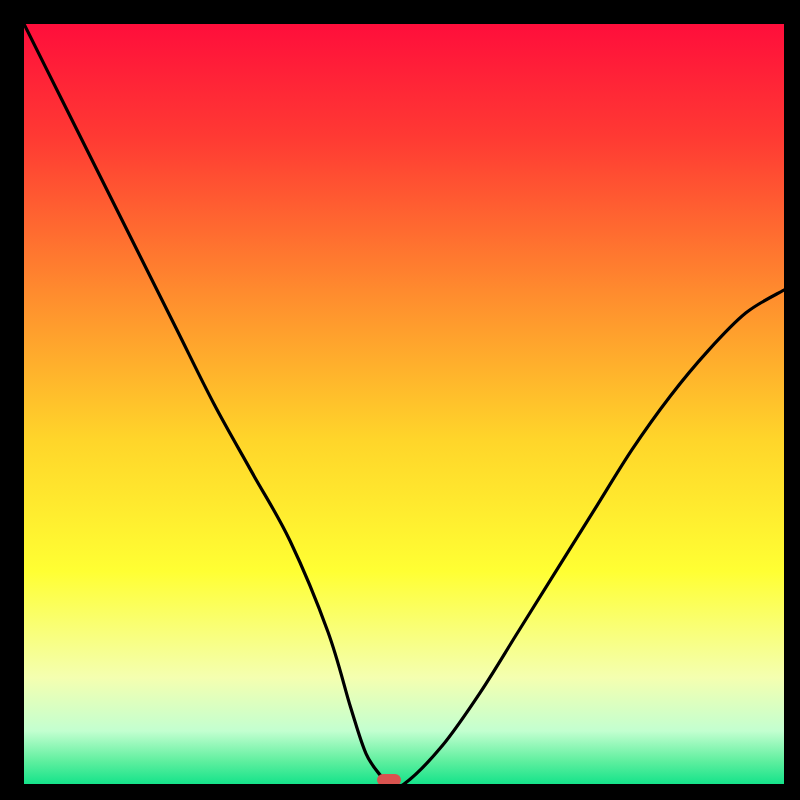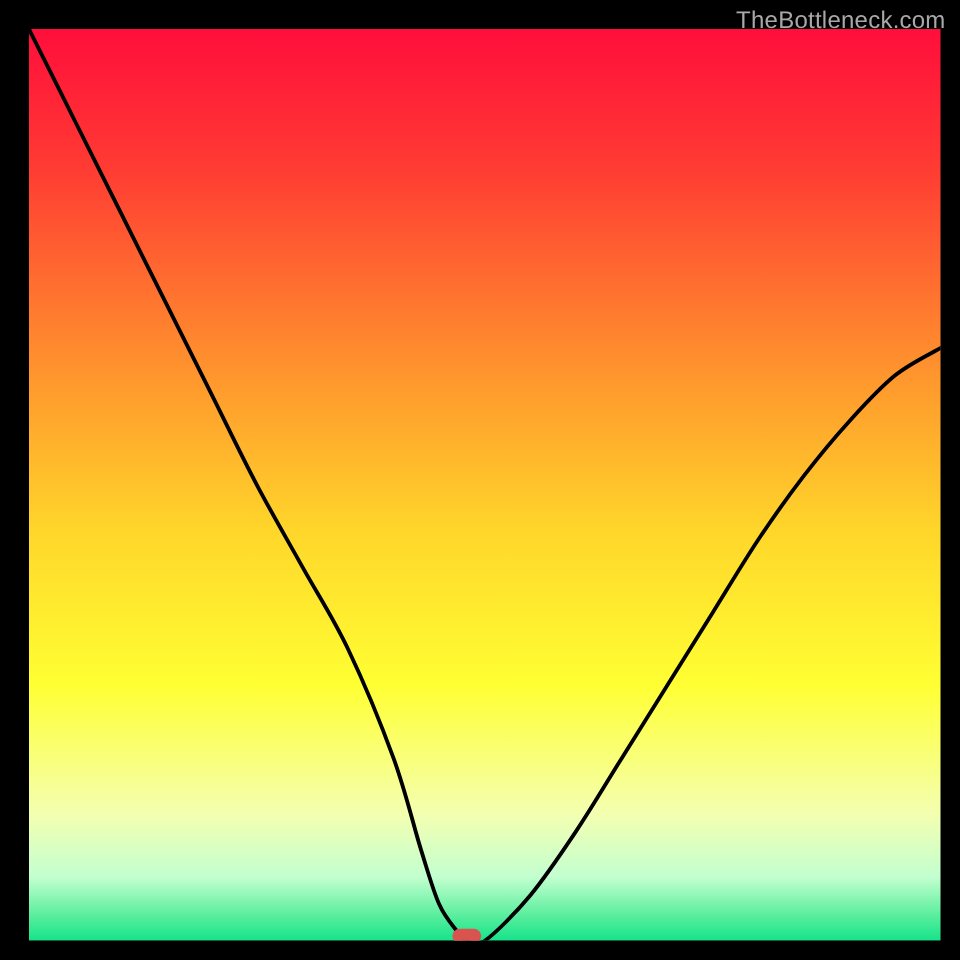--- a/index.html
+++ b/index.html
@@ -86,14 +86,13 @@
     </svg>
 
     <svg class="curve-svg" viewBox="0 0 760 760" preserveAspectRatio="none">
       <path id="curve-path" d="M 0 0 C 6.333333333333333 12.666666666666666, 25.333333333333336 50.66666666666667, 38 76 C 50.666666666666664 101.33333333333333, 63.333333333333336 126.66666666666667, 76 152 C 88.66666666666667 177.33333333333334, 101.33333333333333 202.66666666666666, 114 228 C 126.66666666666667 253.33333333333334, 139.33333333333334 278.6666666666667, 152 304 C 164.66666666666666 329.3333333333333, 177.33333333333334 355.93333333333334, 190 380 C 202.66666666666666 404.06666666666666, 215.33333333333334 425.6, 228 448.40000000000003 C 240.66666666666666 471.20000000000005, 253.33333333333334 490.19999999999993, 266 516.8 C 278.6666666666667 543.4, 293.8666666666667 580.1333333333333, 304 608 C 314.1333333333333 635.8666666666667, 320.4666666666667 663.7333333333333, 326.8 684 C 333.1333333333333 704.2666666666667, 336.93333333333334 718.2, 342 729.6 C 347.06666666666666 741, 353.4 747.3333333333333, 357.2 752.4 C 361 757.4666666666667, 361 758.7333333333333, 364.8 760 C 368.6 761.2666666666667, 371.1333333333333 766.3333333333334, 380 760 C 388.8666666666667 753.6666666666666, 405.33333333333337 737.2, 418.00000000000006 722 C 430.66666666666674 706.8, 443.33333333333337 687.8, 456 668.8 C 468.66666666666663 649.8, 481.3333333333333 628.2666666666667, 494 608 C 506.6666666666667 587.7333333333333, 519.3333333333334 567.4666666666667, 532 547.2 C 544.6666666666666 526.9333333333334, 557.3333333333334 506.6666666666667, 570 486.40000000000003 C 582.6666666666666 466.1333333333334, 595.3333333333334 444.6, 608 425.6 C 620.6666666666666 406.6, 633.3333333333334 388.8666666666667, 646 372.4 C 658.6666666666666 355.9333333333333, 671.3333333333334 340.73333333333335, 684 326.8 C 696.6666666666666 312.8666666666667, 709.3333333333334 298.93333333333334, 722 288.8 C 734.6666666666666 278.6666666666667, 753.6666666666666 269.8, 760 266" fill="none" stroke="#000" stroke-width="3.2" stroke-linecap="round" stroke-linejoin="round"></path>
     </svg>
 
     <div class="marker" id="opt-marker" style="left: 364.8px; top: 756px;"></div>
 
   </div>
 
-  <div class="watermark">TheBottleneck.com</div>
 </div>
 
 </body></html>

